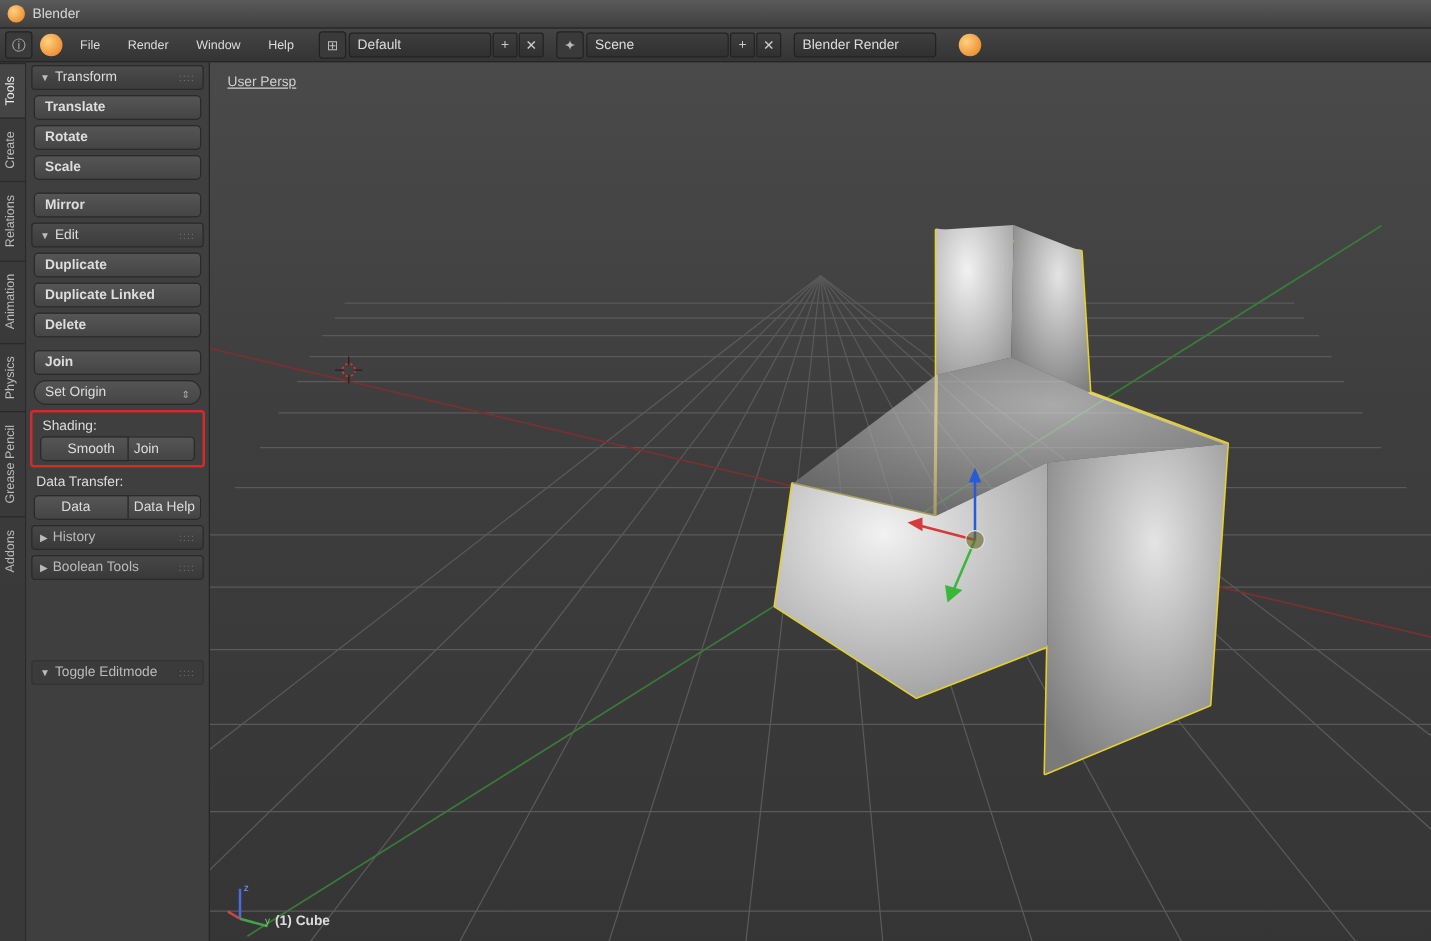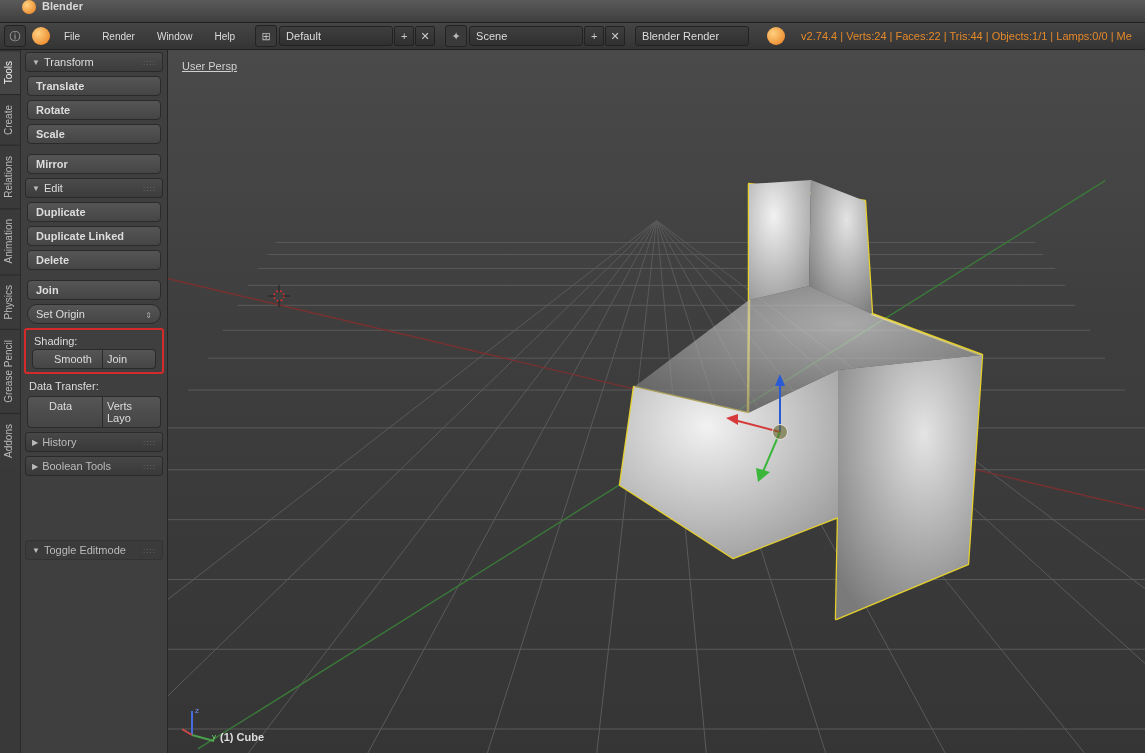--- a/index.html
+++ b/index.html
@@ -13,23 +13,23 @@
     font-size: 11px;
     color: #c8c8c8;
     user-select: none;
   }
   
   .os-titlebar {
     height: 22px;
     background: linear-gradient(#5a5a5a, #3f3f3f);
     border-bottom: 1px solid #202020;
     display: flex;
-    padding: 0 22px;
+    align-items: center;
+    padding: 0 6px;
     color: #d8d8d8;
-    font-weight: bold;
   }
   .os-titlebar .logo {
     width: 14px; height: 14px;
     border-radius: 50%;
     background: radial-gradient(circle at 35% 35%, #ffd080, #e87b1a);
     margin-right: 6px;
   }
   
   .menubar {
     height: 26px;
@@ -251,21 +251,20 @@
     <div class="hdr-btn">✕</div>
   </div>
 
   <div class="hdr-chunk">
     <div class="hdr-field" style="width:100px">
       <span>Blender Render</span>
     </div>
   </div>
 
   <div class="logo-small" style="margin-left:16px"></div>
-  <span class="stats">v2.74.4 | Verts:24 | Faces:22 | Tris:44 | Objects:1/1 | Lamps:0/0 | Me</span>
 </div>
 
 <div class="workspace">
 
   <div class="vtabs">
     <div class="vtab active">Tools</div>
     <div class="vtab">Create</div>
     <div class="vtab">Relations</div>
     <div class="vtab">Animation</div>
     <div class="vtab">Physics</div>
@@ -305,21 +304,21 @@
       <div class="tool-label">Shading:</div>
       <div class="btn-row">
         <div class="half">Smooth</div>
         <div class="half">Join</div>
       </div>
     </div>
 
     <div class="tool-label">Data Transfer:</div>
     <div class="btn-row">
       <div class="half">Data</div>
-      <div class="half">Verts Layo</div>
+      <div class="half">Data Help</div>
     </div>
 
     <div class="collapsed-panel">
       <span class="tri">▶</span>
       <span>History</span>
       <span class="grip">::::</span>
     </div>
     <div class="collapsed-panel">
       <span class="tri">▶</span>
       <span>Boolean Tools</span>

